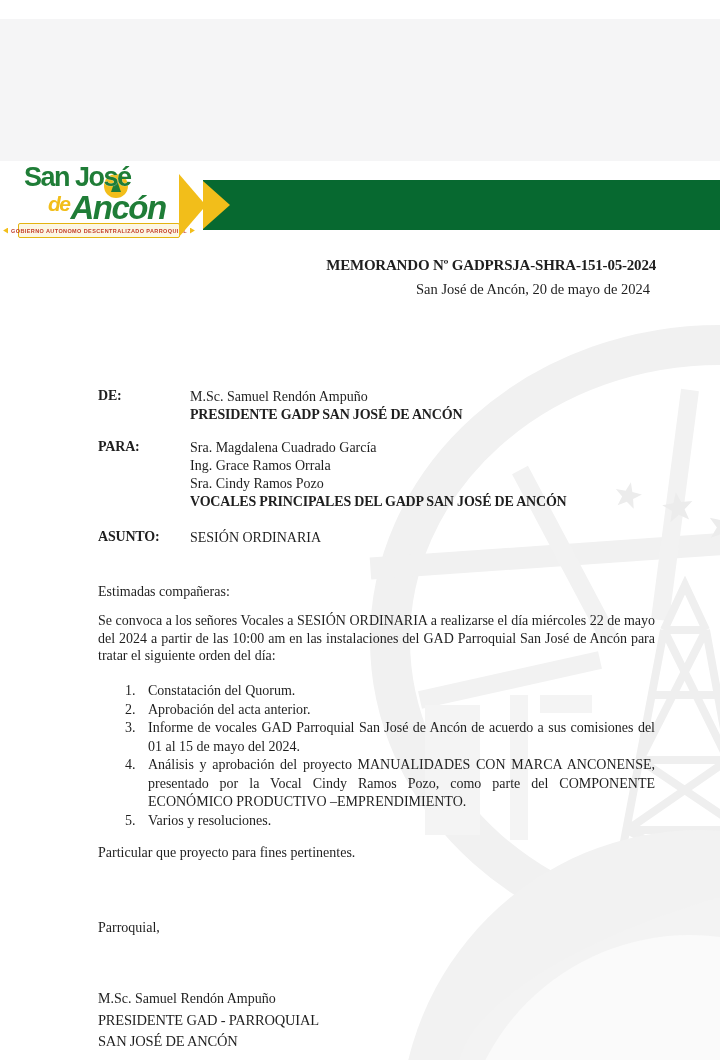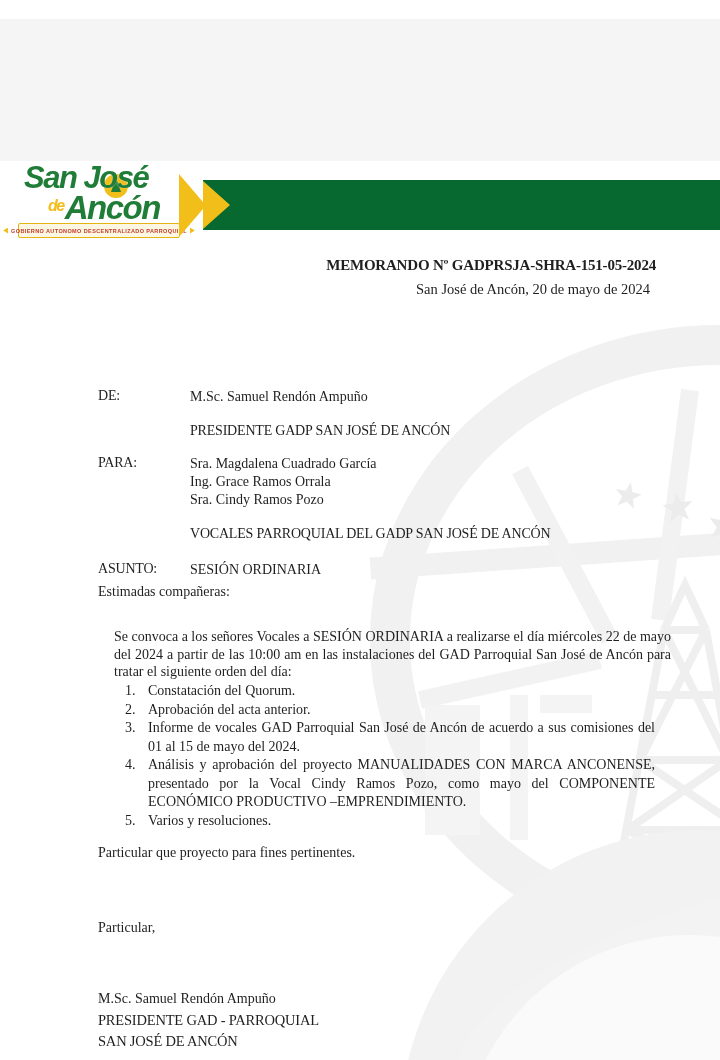--- a/index.html
+++ b/index.html
@@ -19,27 +19,27 @@
   .content{position:absolute;inset:0;}
 
   
   .logo{position:absolute;left:20px;top:162px;width:160px;height:80px;
         font-family:"Liberation Sans", sans-serif;}
   .sun{position:absolute;left:84px;top:12px;width:24px;height:24px;border-radius:50%;
        background:var(--accent-yellow,#f2be1a);}
   .sun-derrick{position:absolute;left:7px;top:7px;width:10px;height:11px;
        background:var(--logo-green,#1f7d37);
        clip-path:polygon(38% 0,62% 0,100% 100%,0 100%);}
-  .logo-l1{position:absolute;left:4px;top:0px;font-size:31px;line-height:31px;
-       font-weight:bold;font-style:italic;letter-spacing:-1.5px;
+  .logo-l1{position:absolute;left:4px;top:0px;font-size:27px;line-height:31px;
+       font-weight:bold;letter-spacing:-1.5px;
        color:var(--logo-green,#1f7d37);text-shadow:0 0 1px #fff;}
   .logo-l2{position:absolute;left:28px;top:31px;font-size:33px;line-height:30px;
        font-weight:bold;font-style:italic;letter-spacing:-1.5px;
        color:var(--logo-green,#1f7d37);text-shadow:0 0 1px #fff;}
-  .logo-de{font-size:16px;color:var(--accent-yellow,#f0b428);
+  .logo-de{font-size:21px;color:var(--accent-yellow,#f0b428);
        position:relative;top:-8px;margin-right:1px;margin-top:12px;}
   .tagline{position:absolute;left:-2px;top:61px;width:160px;height:13px;
        background:#fcf7e3;border:1px solid #e4b410;border-radius:2px;
        display:flex;align-items:center;justify-content:center;gap:3px;
        font-size:5.5px;font-weight:bold;letter-spacing:.4px;
        color:var(--tagline-red,#c23a26);white-space:nowrap;}
   .tg-tri{width:5px;height:6px;background:var(--accent-yellow,#f2be1a);flex:0 0 auto;}
   .tg-tri.l{clip-path:polygon(100% 0,0 50%,100% 100%);}
   .tg-tri.r{clip-path:polygon(0 0,100% 50%,0 100%);}
   .banner{position:absolute;left:203px;top:180px;width:517px;height:50px;
@@ -52,26 +52,26 @@
        clip-path:polygon(0 0,100% 50%,0 100%);}
 
   
   .title{position:absolute;right:64px;top:257px;font-size:15px;font-weight:bold;
        letter-spacing:-.2px;white-space:nowrap;}
   .dateline{position:absolute;right:70px;top:281px;font-size:14.5px;white-space:nowrap;}
 
   .fields{position:absolute;left:98px;right:65px;top:388px;font-size:14px;}
   .field-row{display:grid;grid-template-columns:92px 1fr;margin-bottom:15px;}
   .field-row:nth-child(2){margin-bottom:18px;}
-  .field-label{font-weight:normal;letter-spacing:-.2px;}
+  .field-label{font-weight:bold;letter-spacing:-.2px;}
   .field-line{line-height:18px;}
-  .field-line.bold{font-weight:normal;letter-spacing:-.2px;margin-top:16px;}
+  .field-line.bold{font-weight:bold;letter-spacing:-.2px;}
 
   .salutation{position:absolute;left:98px;top:584px;font-size:14px;}
-  .intro{position:absolute;left:98px;width:557px;top:612px;margin:16px;
+  .intro{position:absolute;left:98px;width:557px;top:612px;margin:0;
        font-size:14px;line-height:17.5px;text-align:justify;}
   .agenda{position:absolute;left:98px;width:557px;top:682px;font-size:14px;}
   .agenda-item{display:grid;grid-template-columns:23px 1fr;margin-left:27px;
        line-height:18.5px;}
   .agenda-text{text-align:justify;}
   .closing{position:absolute;left:98px;top:845px;font-size:14px;}
   .farewell{position:absolute;left:98px;top:920px;font-size:14px;}
   .signature{position:absolute;left:98px;top:988px;font-size:14px;line-height:21.5px;}
   .sig-bold{font-weight:normal;font-size:14.5px;letter-spacing:-.2px;}
 </style>
@@ -136,21 +136,21 @@
             <div class="field-line">M.Sc. Samuel Rendón Ampuño</div>
             <div class="field-line bold">PRESIDENTE GADP SAN JOSÉ DE ANCÓN</div>
           </div>
         </div>
         <div class="field-row">
           <div class="field-label">PARA:</div>
           <div class="field-lines">
             <div class="field-line">Sra. Magdalena Cuadrado García</div>
             <div class="field-line">Ing. Grace Ramos Orrala</div>
             <div class="field-line">Sra. Cindy Ramos Pozo</div>
-            <div class="field-line bold">VOCALES PARROQUIAL DEL GADP SAN JOSÉ DE ANCÓN</div>
+            <div class="field-line bold">VOCALES PRINCIPALES DEL GADP SAN JOSÉ DE ANCÓN</div>
           </div>
         </div>
         <div class="field-row">
           <div class="field-label">ASUNTO:</div>
           <div class="field-lines">
             <div class="field-line">SESIÓN ORDINARIA</div>
           </div>
         </div>
       </div>
 
@@ -165,30 +165,30 @@
         <div class="agenda-item">
           <div class="agenda-number">2.</div>
           <div class="agenda-text">Aprobación del acta anterior.</div>
         </div>
         <div class="agenda-item">
           <div class="agenda-number">3.</div>
           <div class="agenda-text">Informe de vocales GAD Parroquial San José de Ancón de acuerdo a sus comisiones del 01 al 15 de mayo del 2024.</div>
         </div>
         <div class="agenda-item">
           <div class="agenda-number">4.</div>
-          <div class="agenda-text">Análisis y aprobación del proyecto MANUALIDADES CON MARCA ANCONENSE, presentado por la Vocal Cindy Ramos Pozo, como mayo del COMPONENTE ECONÓMICO PRODUCTIVO –EMPRENDIMIENTO.</div>
+          <div class="agenda-text">Análisis y aprobación del proyecto MANUALIDADES CON MARCA ANCONENSE, presentado por la Vocal Cindy Ramos Pozo, como parte del COMPONENTE ECONÓMICO PRODUCTIVO –EMPRENDIMIENTO.</div>
         </div>
         <div class="agenda-item">
           <div class="agenda-number">5.</div>
           <div class="agenda-text">Varios y resoluciones.</div>
         </div>
       </div>
 
     <div class="closing">Particular que proyecto para fines pertinentes.</div>
-    <div class="farewell">Particular,</div>
+    <div class="farewell">Parroquial,</div>
 
     <div class="signature">
       <div>M.Sc. Samuel Rendón Ampuño</div>
       <div class="sig-bold">PRESIDENTE GAD - PARROQUIAL</div>
       <div class="sig-bold">SAN JOSÉ DE ANCÓN</div>
     </div>
 
   </div>
 </div>
 

